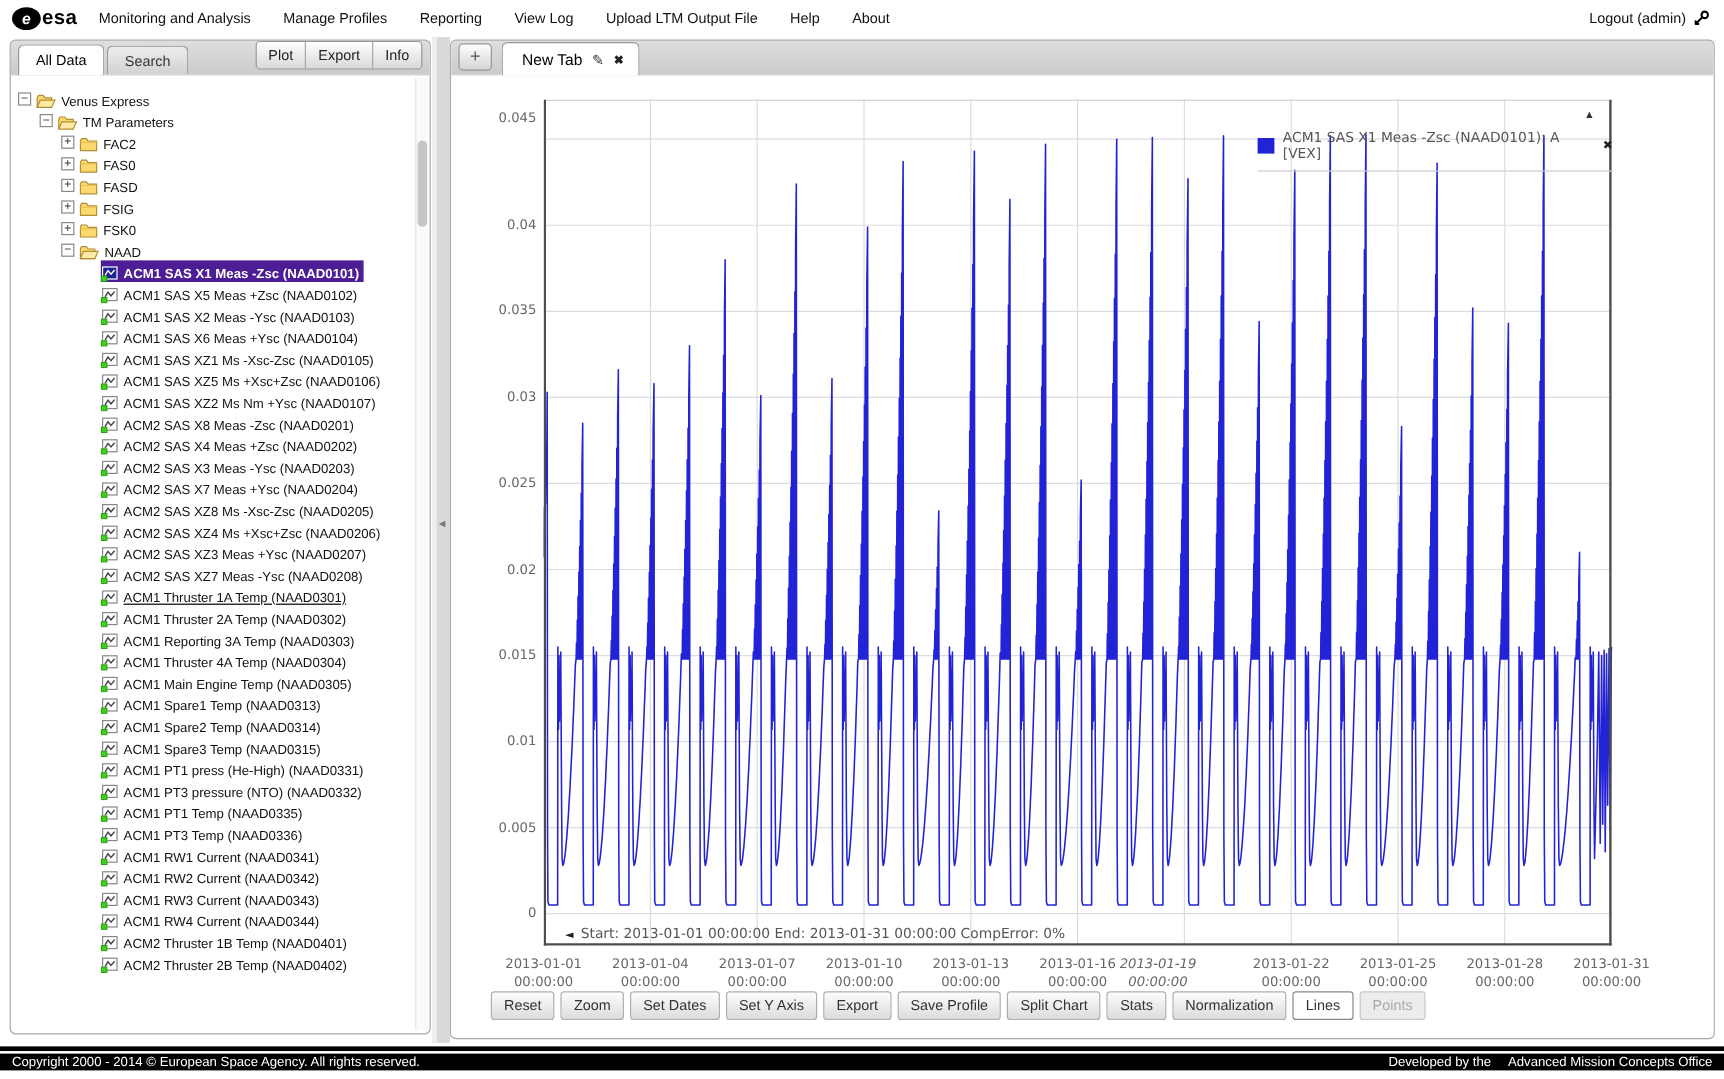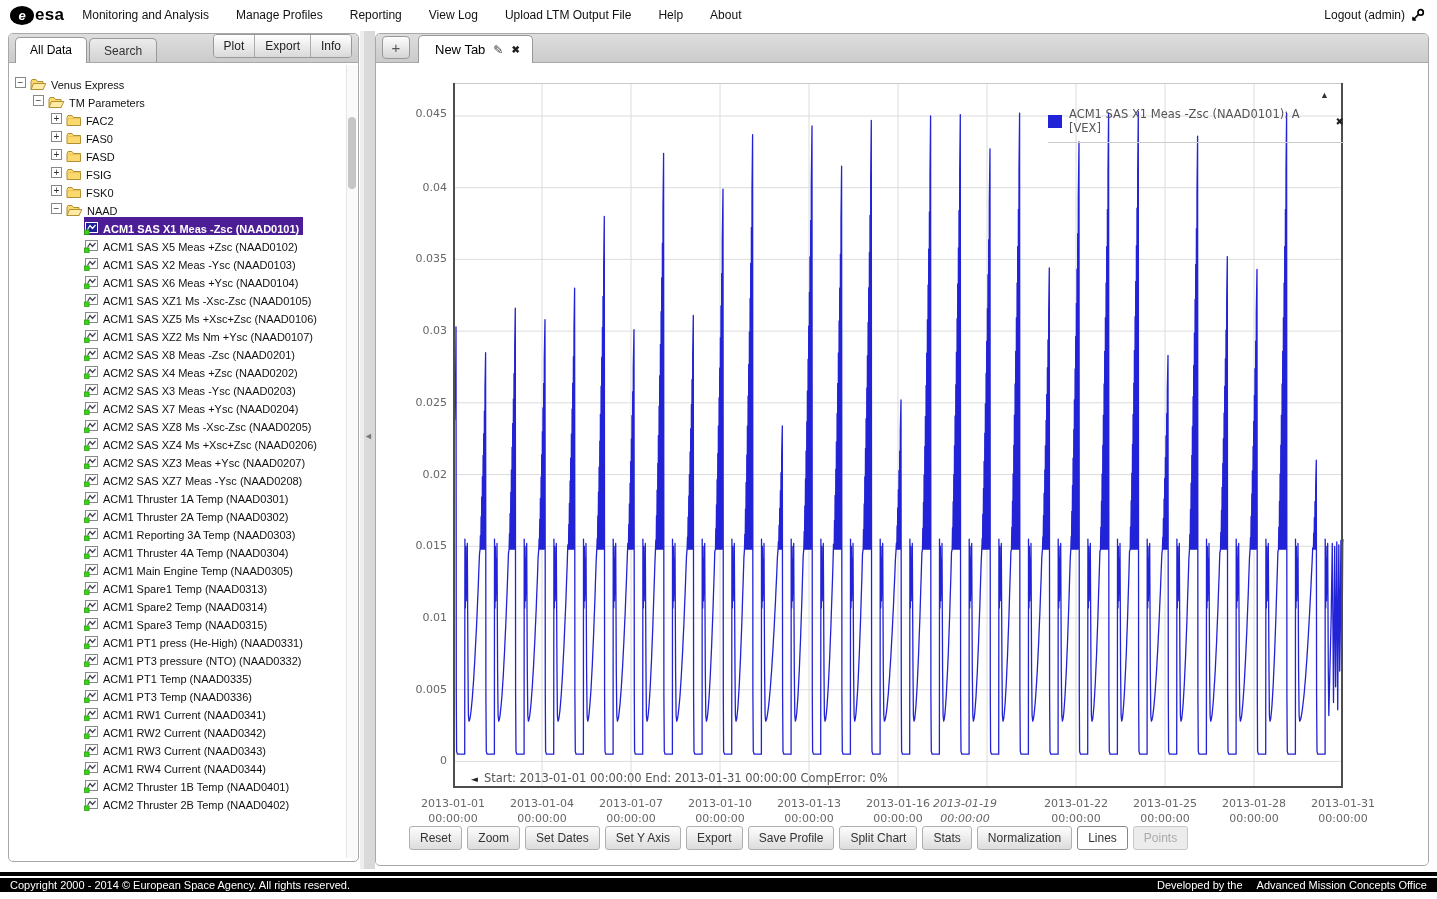--- a/index.html
+++ b/index.html
@@ -407,21 +407,21 @@
             <span class="ticon">
               <svg width="15" height="14" viewBox="0 0 15 14">
                 <rect x="1.5" y="1.5" width="12" height="10" fill="#ffffff" stroke="#888888"></rect>
                 <polyline points="3.5,8.5 6,4.5 8.5,7.5 11.5,4" fill="none" stroke="#444455" stroke-width="1.2"></polyline>
                 <rect x="0.5" y="9" width="4.6" height="4.4" fill="#3ad318" stroke="#2a9b12" stroke-width="0.8"></rect>
               </svg>
             </span>
             <span class="tlabel">ACM2 SAS XZ7 Meas -Ysc (NAAD0208)</span>
           </span>
         </div>
-        <div class="tree-row" style="padding-left: 60px;">
+        <div class="tree-row" style="padding-left: 60px; text-decoration: underline;">
           <span class="expander none"></span>
           <span class="rc">
             <span class="ticon">
               <svg width="15" height="14" viewBox="0 0 15 14">
                 <rect x="1.5" y="1.5" width="12" height="10" fill="#ffffff" stroke="#888888"></rect>
                 <polyline points="3.5,8.5 6,4.5 8.5,7.5 11.5,4" fill="none" stroke="#444455" stroke-width="1.2"></polyline>
                 <rect x="0.5" y="9" width="4.6" height="4.4" fill="#3ad318" stroke="#2a9b12" stroke-width="0.8"></rect>
               </svg>
             </span>
             <span class="tlabel">ACM1 Thruster 1A Temp (NAAD0301)</span>
@@ -700,21 +700,21 @@
       <div id="ylabels">
           <div class="ylab" style="top: 671.4px;">0</div>
           <div class="ylab" style="top: 599.69px;">0.005</div>
           <div class="ylab" style="top: 527.98px;">0.01</div>
           <div class="ylab" style="top: 456.27px;">0.015</div>
           <div class="ylab" style="top: 384.56px;">0.02</div>
           <div class="ylab" style="top: 312.85px;">0.025</div>
           <div class="ylab" style="top: 241.14px;">0.03</div>
           <div class="ylab" style="top: 169.43px;">0.035</div>
           <div class="ylab" style="top: 97.72px;">0.04</div>
-          <div class="ylab" style="top: 24px; text-align: right;">0.045</div>
+          <div class="ylab" style="top: 9px; text-align: right;">0.045</div>
         </div>
       <div id="xlabels">
           <div class="xlab" style="left: 31px;">
             <div>2013-01-01</div>
             <div>00:00:00</div>
           </div>
           <div class="xlab" style="left: 120px;">
             <div>2013-01-04</div>
             <div>00:00:00</div>
           </div>

